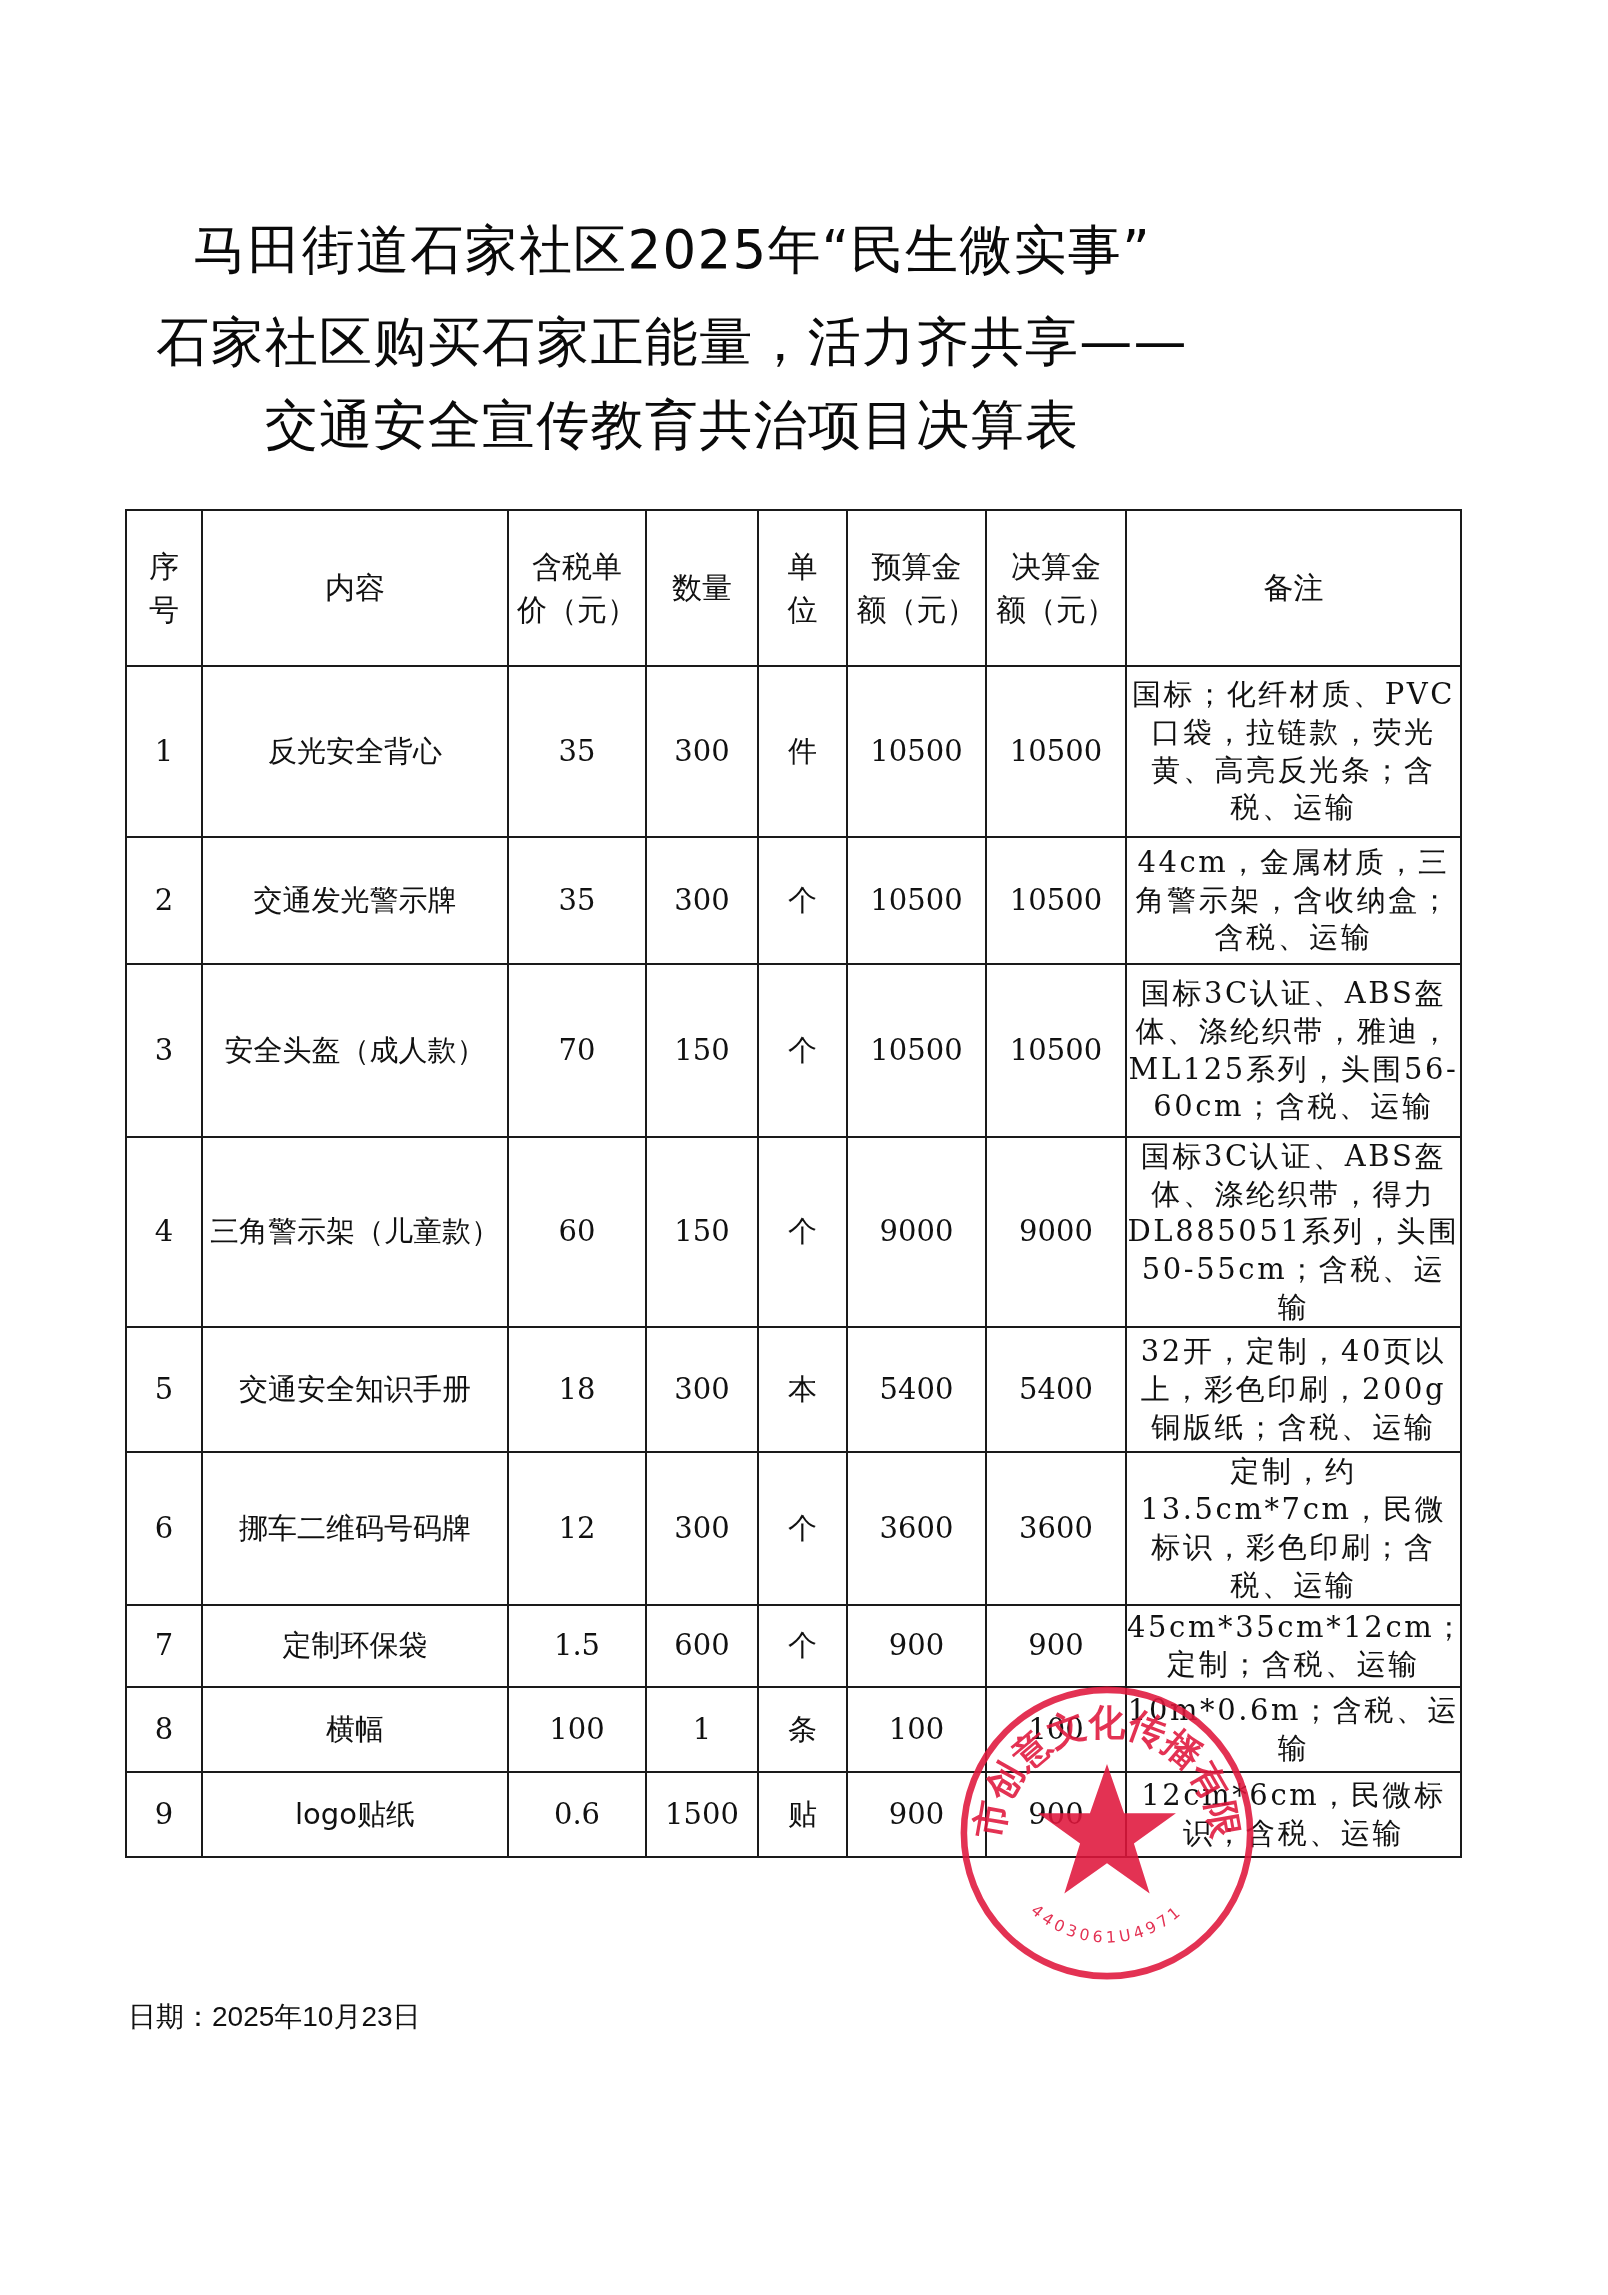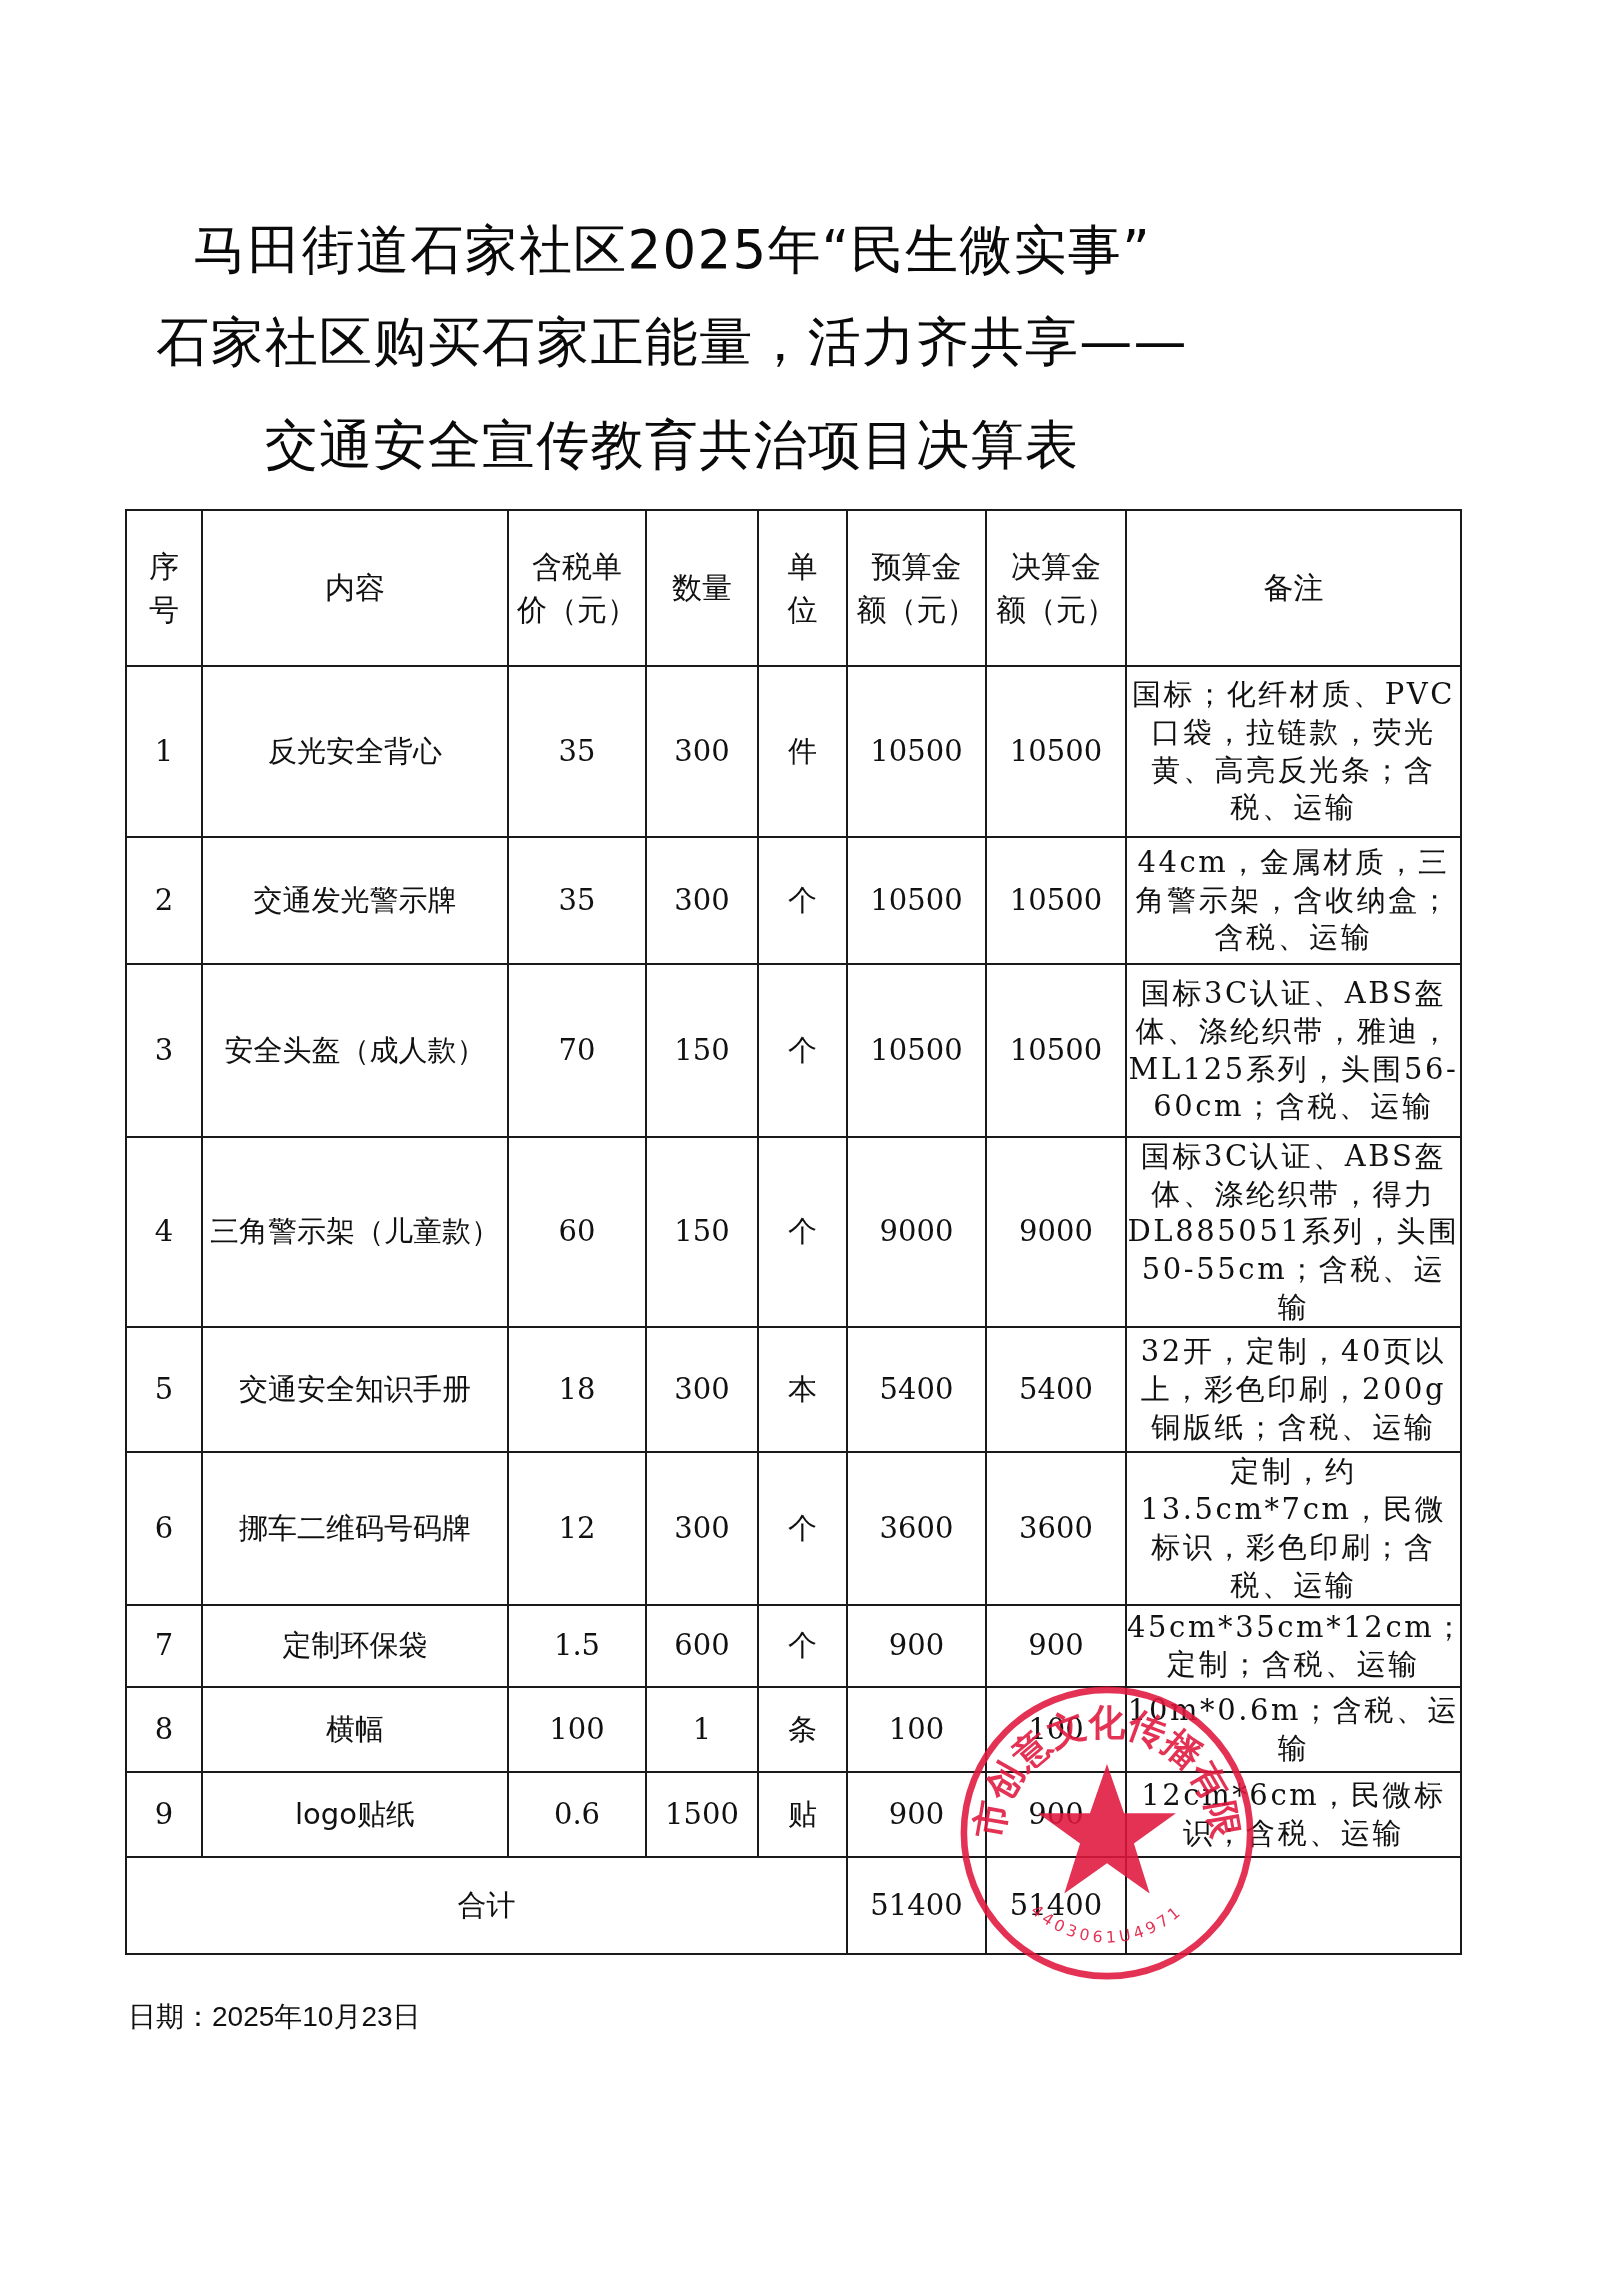--- a/index.html
+++ b/index.html
@@ -7,21 +7,21 @@
     width: 1609px; height: 2295px; position: relative; overflow: hidden;
     font-family: "DejaVu Serif", "Liberation Serif", serif; color: #111;
   }
   .title {
     position: absolute; left: 0; width: 1344px; text-align: center;
     font-family: "DejaVu Sans", "Liberation Sans", sans-serif;
     font-size: 53px; line-height: 1; letter-spacing: 1.3px; color: #0a0a0a;
   }
   .title.t1 { top: 223px; }
   .title.t2 { top: 315px; }
-  .title.t3 { top: 398px; margin-top: 20px; }
+  .title.t3 { top: 398px; }
 
   table.budget {
     position: absolute; left: 125px; top: 509px;
     width: 1334px; border-collapse: collapse; table-layout: fixed;
   }
   table.budget td, table.budget th {
     border: 2px solid #1a1a1a; text-align: center; vertical-align: middle;
     padding: 0; font-weight: normal; font-size: 29px; line-height: 1.3;
   }
   table.budget th { font-family: "DejaVu Sans", "Liberation Sans", sans-serif; font-size: 30px; line-height: 1.45; }
@@ -159,26 +159,20 @@
   <tr class="r9">
     <td>9</td>
     <td class="desc">logo贴纸</td>
     <td>0.6</td>
     <td>1500</td>
     <td>贴</td>
     <td>900</td>
     <td>900</td>
     <td class="note">12cm*6cm，民微标识；含税、运输</td>
   </tr>
-  <tr class="total">
-    <td colspan="5" class="desc">合计</td>
-    <td>51400</td>
-    <td>51400</td>
-    <td></td>
-  </tr>
 </tbody>
   </table>
 
 <div class="date">
   <span>日期：</span><span>2025年10月23日</span>
 </div>
 
 <div class="stamp">
   <svg width="302" height="302" viewBox="0 0 460 460">
     <defs>

